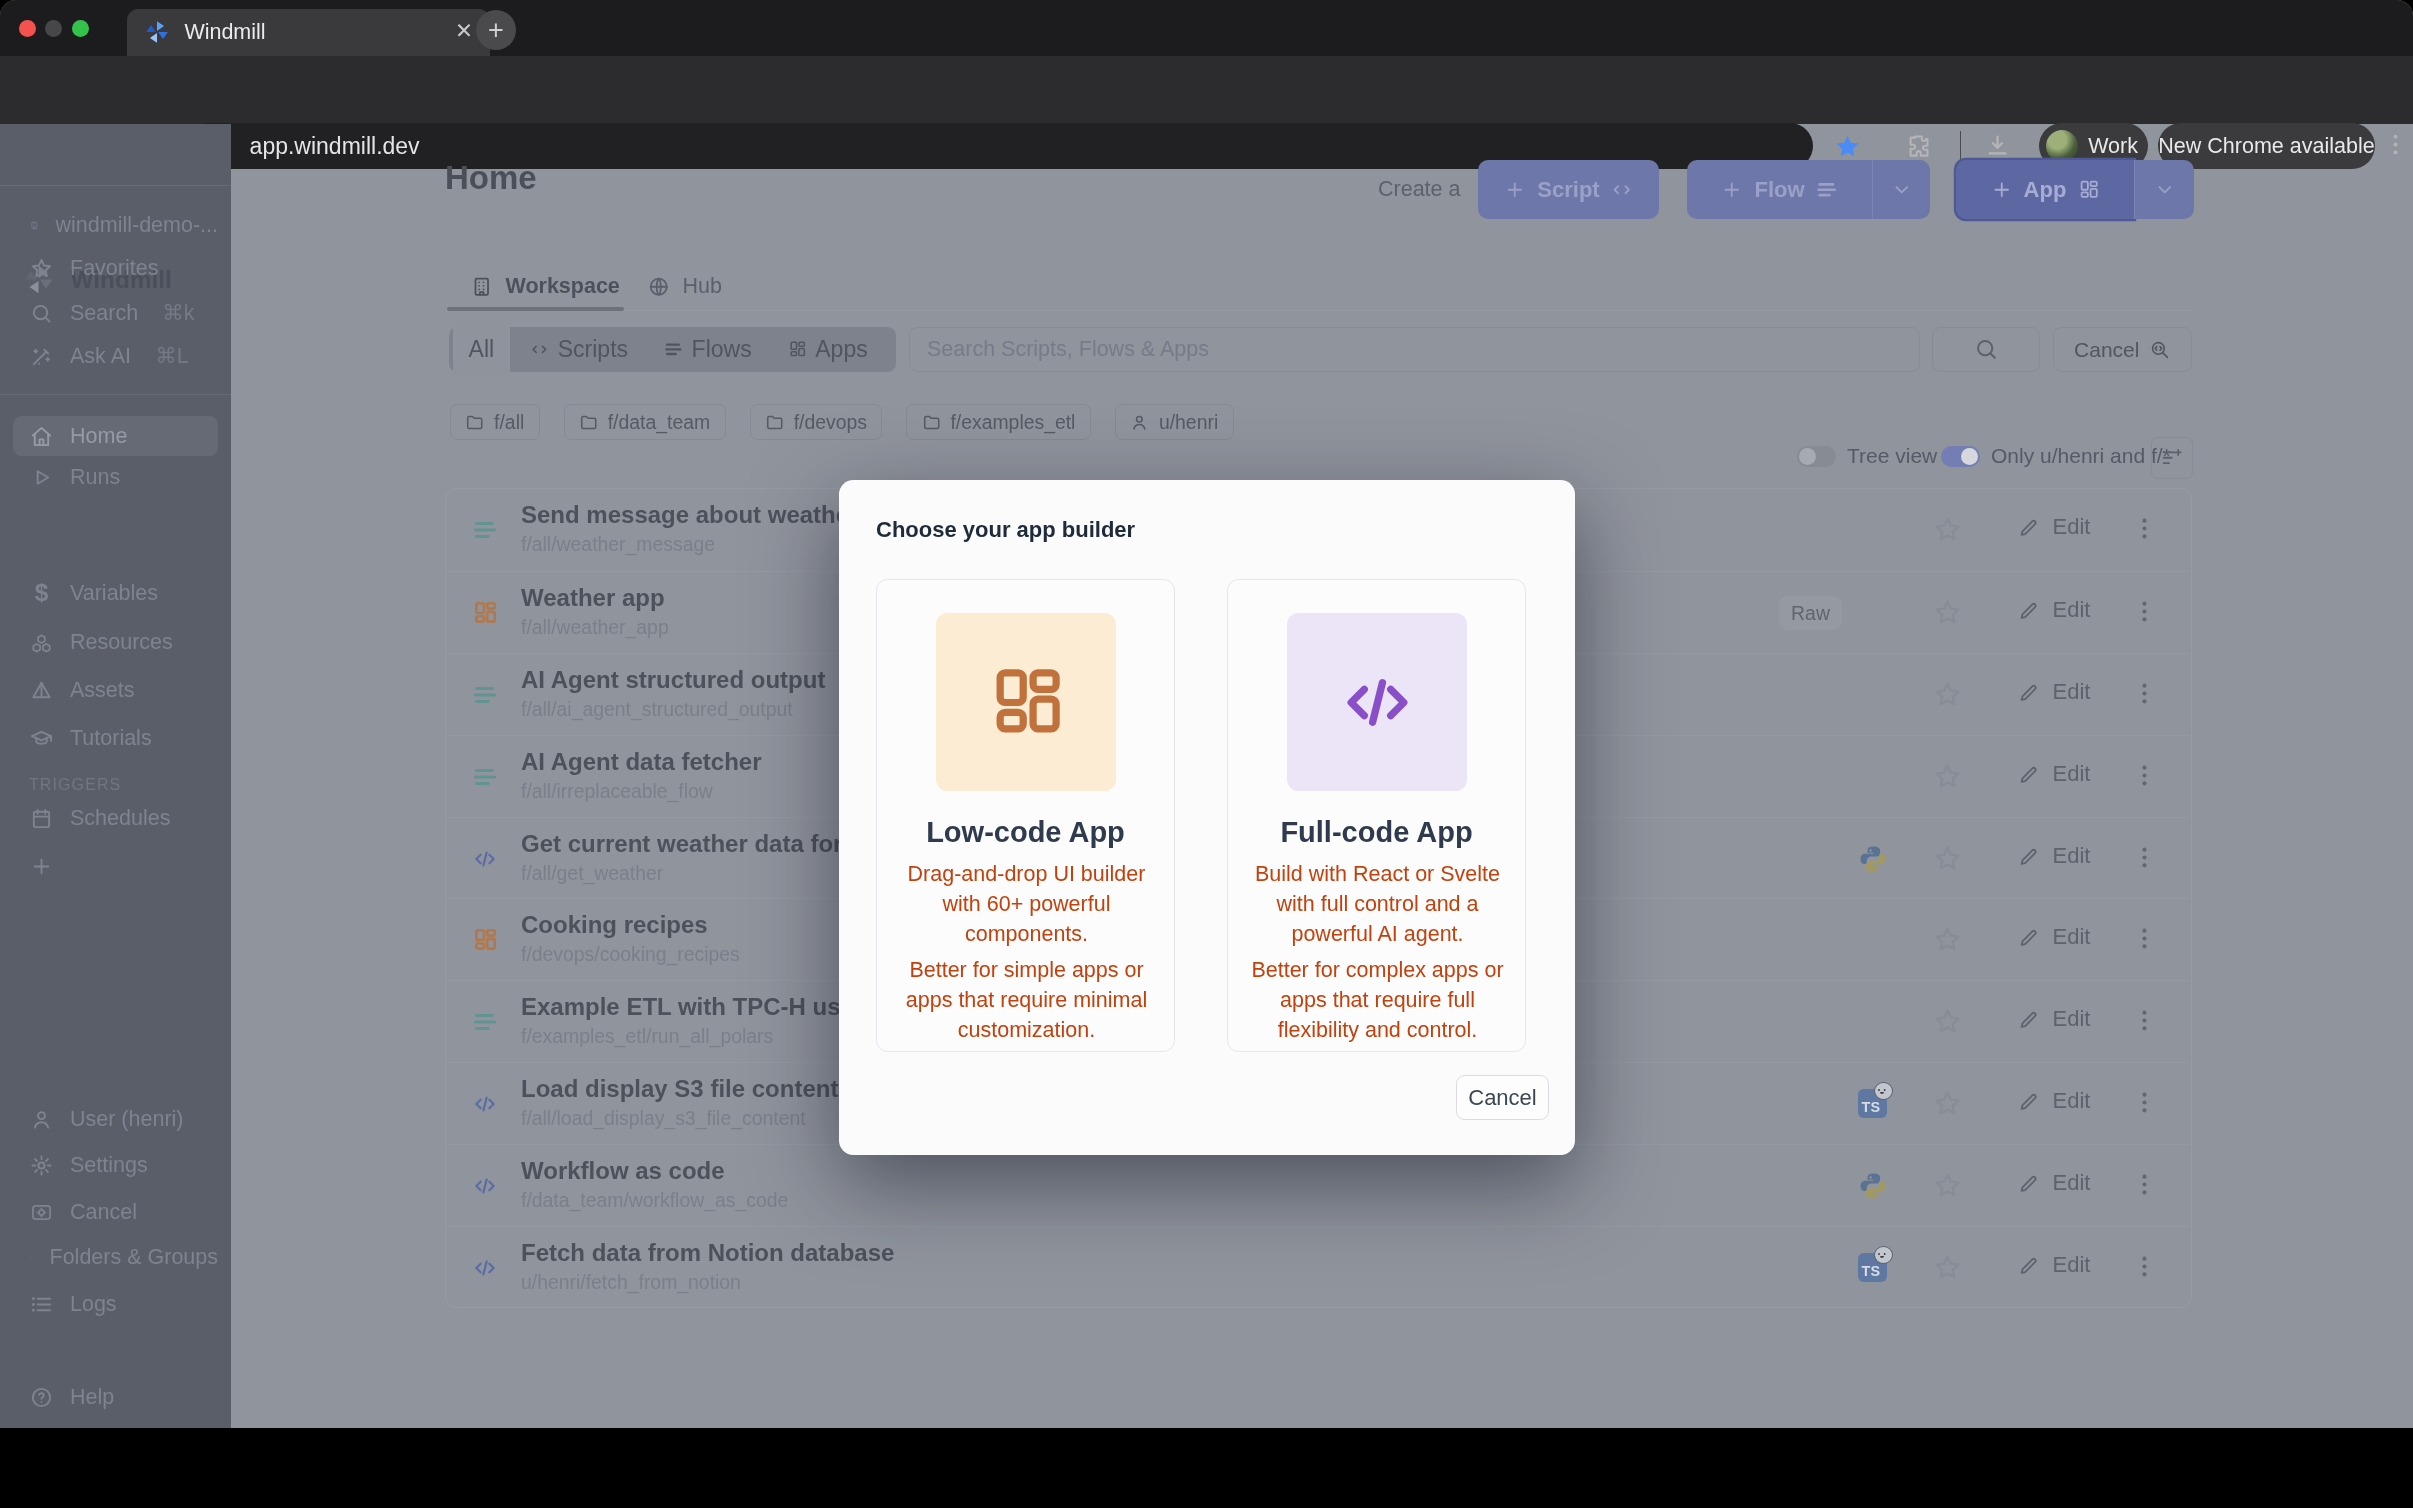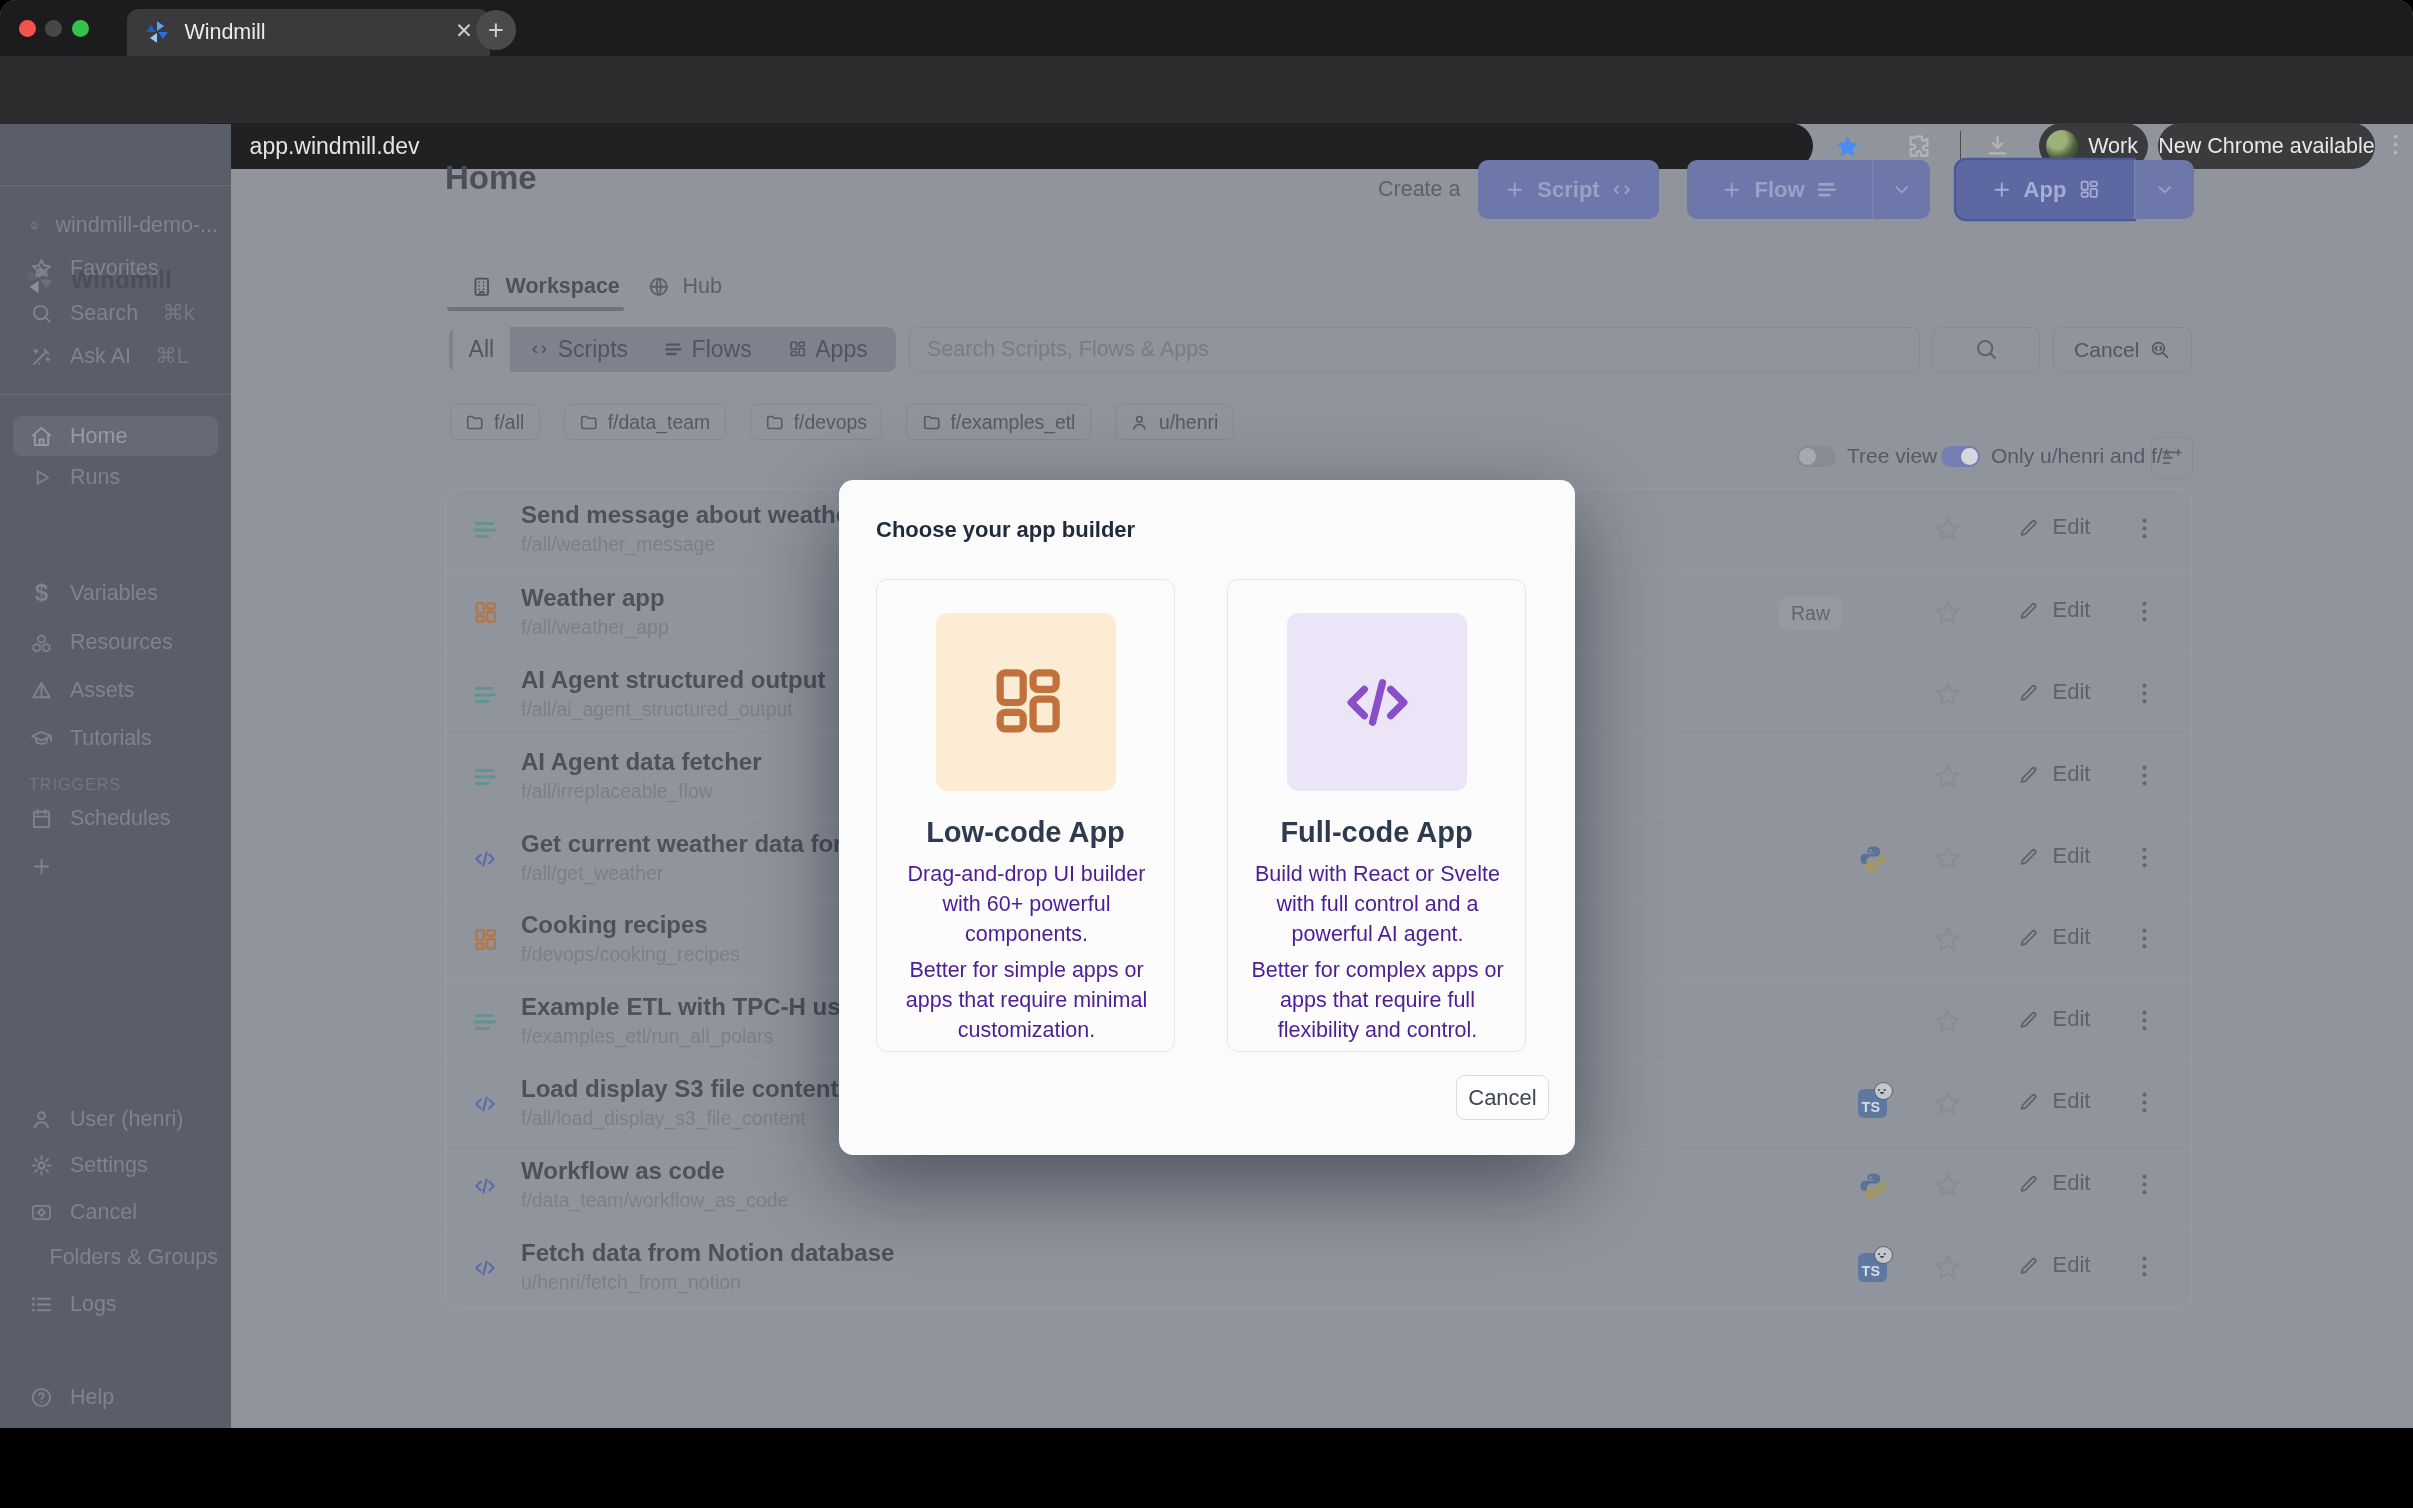--- a/index.html
+++ b/index.html
@@ -115,21 +115,21 @@
   .mtitle{position:absolute;left:37px;top:37px;font-size:22px;font-weight:600;color:#1f2a3a;}
   .card{position:absolute;top:99px;width:299px;height:473px;background:#fcfcfd;border:1.4px solid #e4e6ea;
         border-radius:11.5px;box-sizing:border-box;}
   .card.left{left:37px;}
   .card.right{left:388px;}
   .illo{position:absolute;left:59px;top:33px;width:180px;height:178px;border-radius:11.5px;
         display:flex;align-items:center;justify-content:center;}
   .illo.orange{background:#fdecd4;color:#c0713c;}
   .illo.purple{background:#ece5f8;color:#8a4ec8;}
   .ctitle{position:absolute;left:0;top:236px;width:100%;text-align:center;font-size:29px;font-weight:600;color:#2f3a4e;}
-  .cp{position:absolute;left:21.5px;width:256px;text-align:center;font-size:21.5px;line-height:30px;color:#4c1d95;}
+  .cp{position:absolute;left:21.5px;width:256px;text-align:center;font-size:21.5px;line-height:30px;color:#c2410c;}
   .cp1{top:279px;}
   .cp2{top:375px;}
   .cancel{position:absolute;right:26px;top:595px;width:93px;height:45px;border:1.4px solid #d9dce1;border-radius:8.6px;
           background:#fdfdfe;color:#3d4653;font-size:22px;font-weight:500;font-family:inherit;}
 </style>
 </head>
 <body>
 
 <div class="stage">
 

